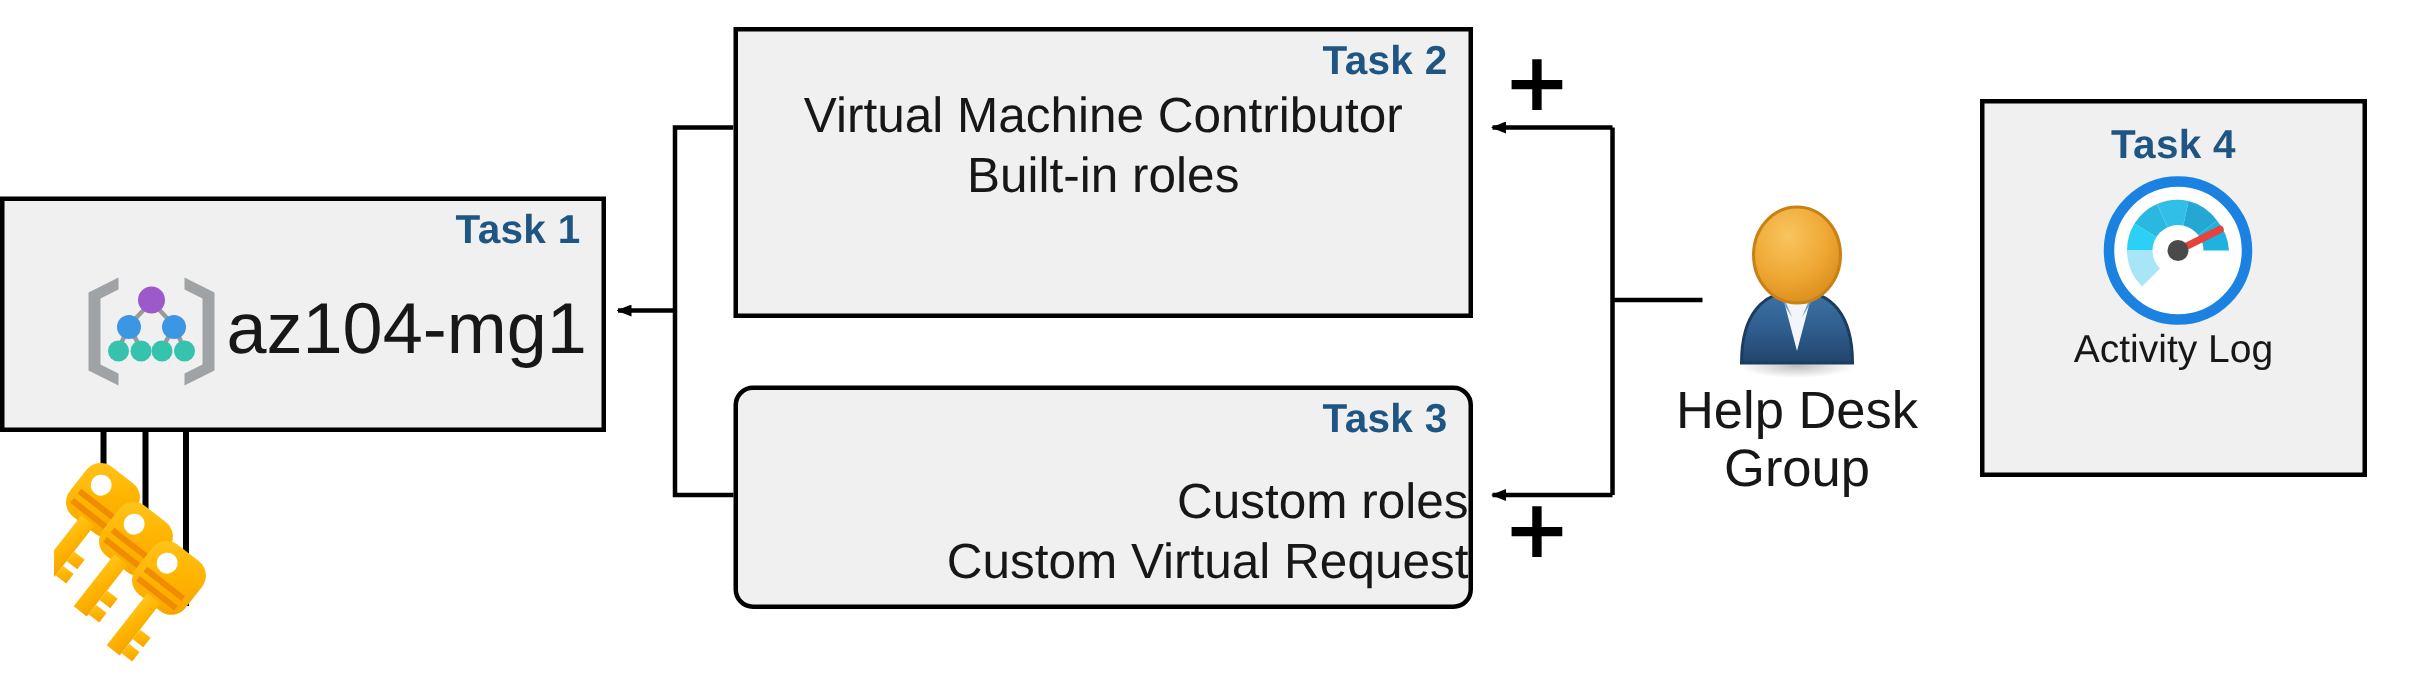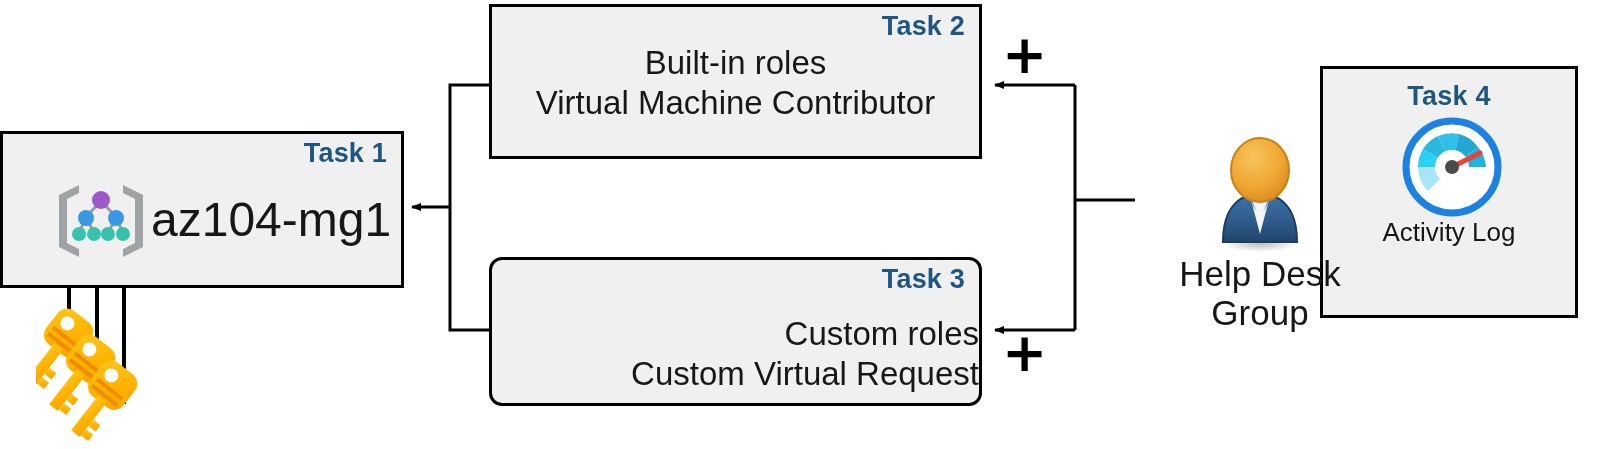--- a/index.html
+++ b/index.html
@@ -62,21 +62,21 @@
   }
   #mg-icon {
     position: absolute;
     left: 50px;
     top: 45px;
     width: 96px;
     height: 84px;
   }
 
   
-  #task2 { left: 489px; top: 4px; width: 493px; height: 155px; }
+  #task2 { left: 489px; top: 18px; width: 493px; height: 194px; }
   #task2 .box-text { top: 36px; }
 
   
   #task3 { left: 489px; top: 257px; width: 493px; height: 149px; border-radius: 13px; }
   #task3 .box-text { top: 54px; text-align: right; }
 
   
   #task4 { left: 1320px; top: 66px; width: 258px; height: 252px; }
   #activity-label {
     position: absolute;
@@ -110,21 +110,21 @@
     font-weight: bold;
     line-height: 1;
     font-family: "DejaVu Sans", sans-serif;
   }
   #plus-top { left: 1002px; top: 28px; }
   #plus-bottom { left: 1002px; top: 326px; }
 
   
   #helpdesk {
     position: absolute;
-    left: 1160px;
+    left: 1098px;
     top: 134px;
     width: 200px;
     text-align: center;
   }
   #person-icon { width: 110px; height: 118px; display:block; margin: 0 auto; }
   #helpdesk-label {
     font-size: 35px;
     color: #171717;
     line-height: 1.12;
     margin-top: 2px;
@@ -190,22 +190,22 @@
       <circle cx="55" cy="55" r="7" fill="#36c3ae"></circle>
       <circle cx="70" cy="55" r="7" fill="#36c3ae"></circle>
     </svg>
 
     <div class="t1-name">az104-mg1</div>
   </div>
 
   <div class="task-box" id="task2">
     <div class="task-label">Task 2</div>
     <div class="box-text">
+      <div>Virtual Machine Contributor</div>
       <div>Built-in roles</div>
-      <div>Virtual Machine Contributor</div>
     </div>
   </div>
 
   <div class="task-box" id="task3">
     <div class="task-label">Task 3</div>
     <div class="box-text">
       <div>Custom roles</div>
       <div>Custom Virtual Request</div>
     </div>
   </div>

